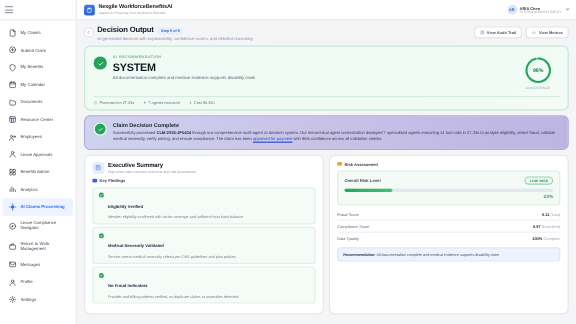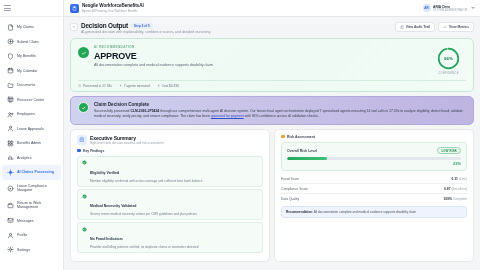--- a/index.html
+++ b/index.html
@@ -449,21 +449,21 @@
       <section class="approve-card">
         <div class="ac-body">
           <div class="ac-left">
             <div class="ac-check">
               <svg viewBox="0 0 24 24" fill="none" stroke="currentColor" stroke-width="3.2">
                   <path d="M5 12.5l4.5 4.5L19 7.5"></path>
                 </svg>
             </div>
             <div>
               <div class="ac-kicker">AI RECOMMENDATION</div>
-              <div class="ac-verdict">APPROVE</div>
+              <div class="ac-verdict">SYSTEM</div>
               <div class="ac-desc">All documentation complete and medical evidence supports disability claim</div>
             </div>
           </div>
           <div class="conf-wrap">
             <div class="conf-ring">
               <svg viewBox="0 0 40 40">
                 <circle cx="20" cy="20" r="17" fill="none" stroke="#dfeee6" stroke-width="3"></circle>
                 <circle id="conf-arc" cx="20" cy="20" r="17" fill="none" stroke="#23a55a" stroke-width="3" stroke-linecap="round" stroke-dasharray="106.8" stroke-dashoffset="4.3"></circle>
               </svg>
               <span class="conf-val">96%</span>

